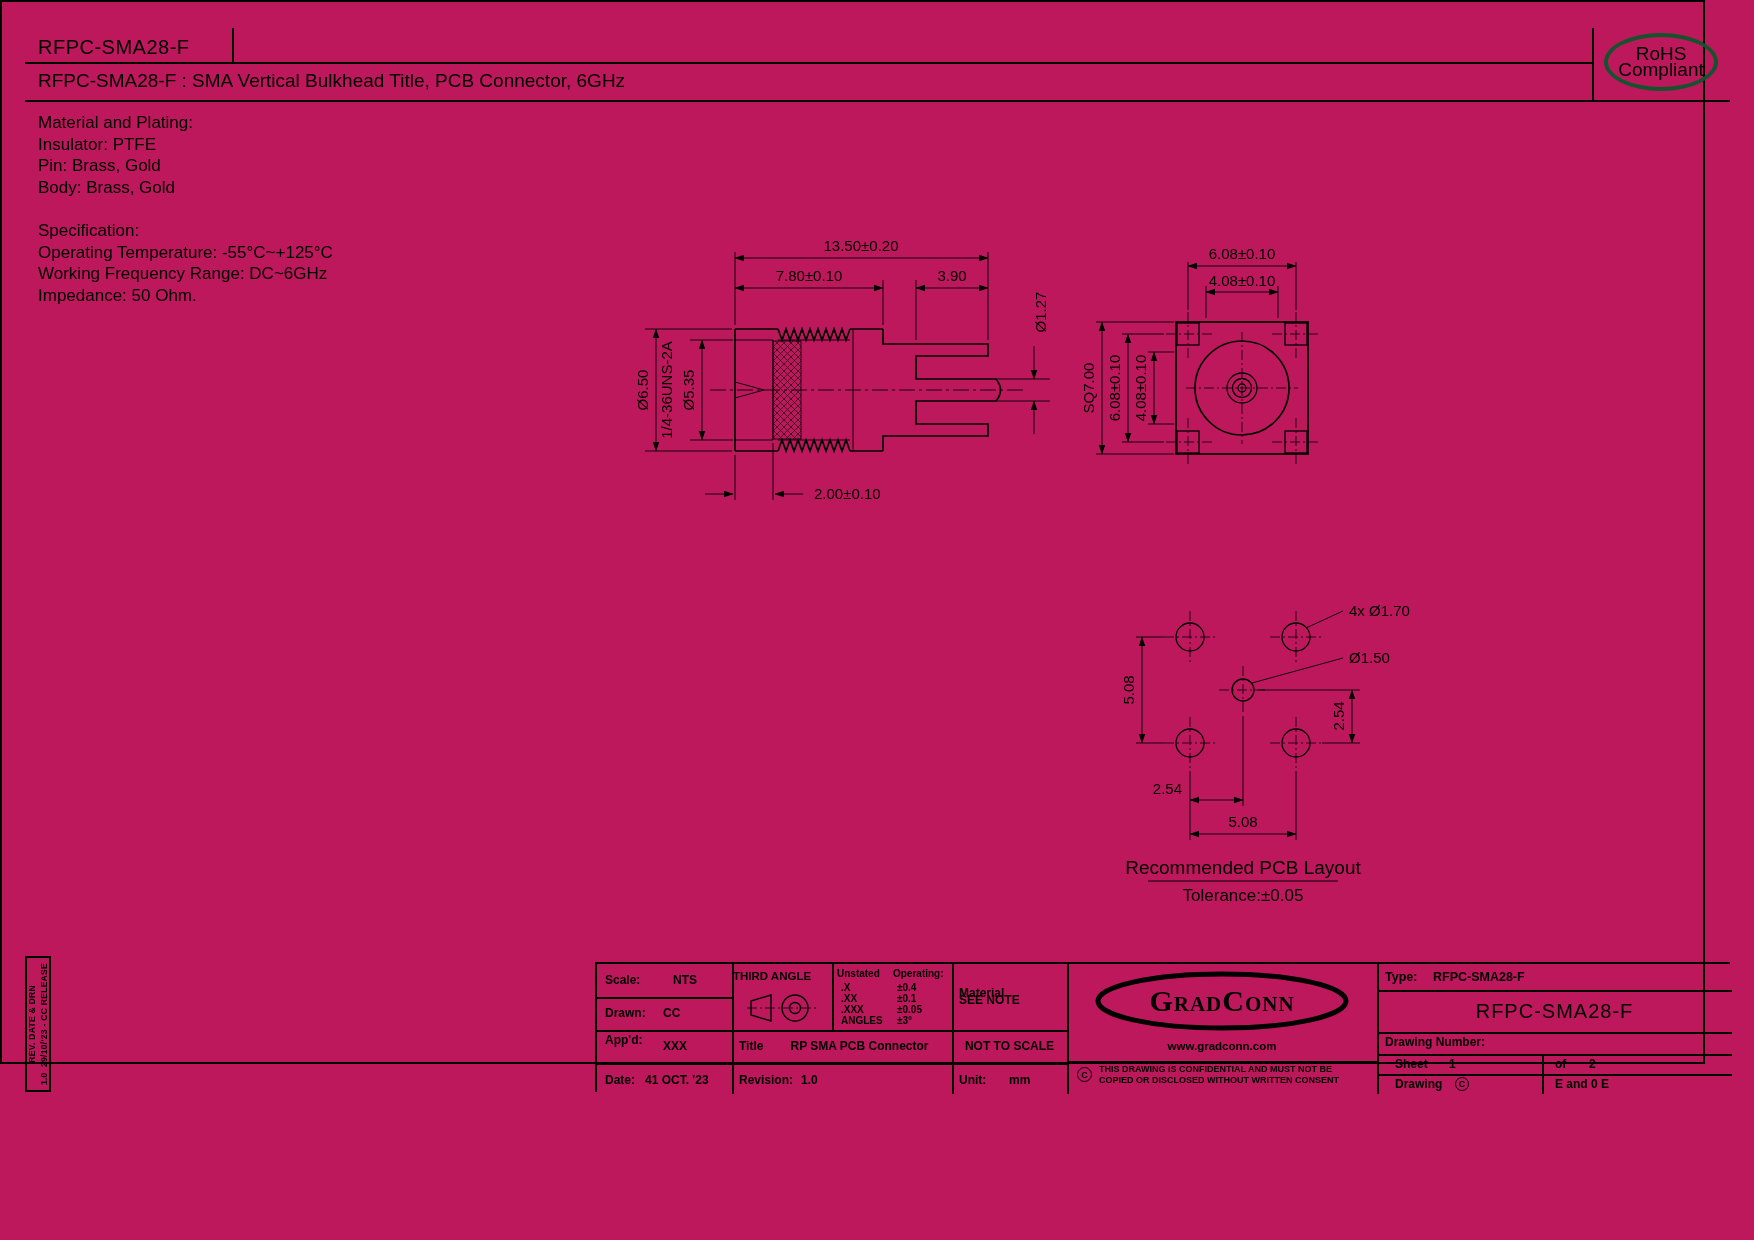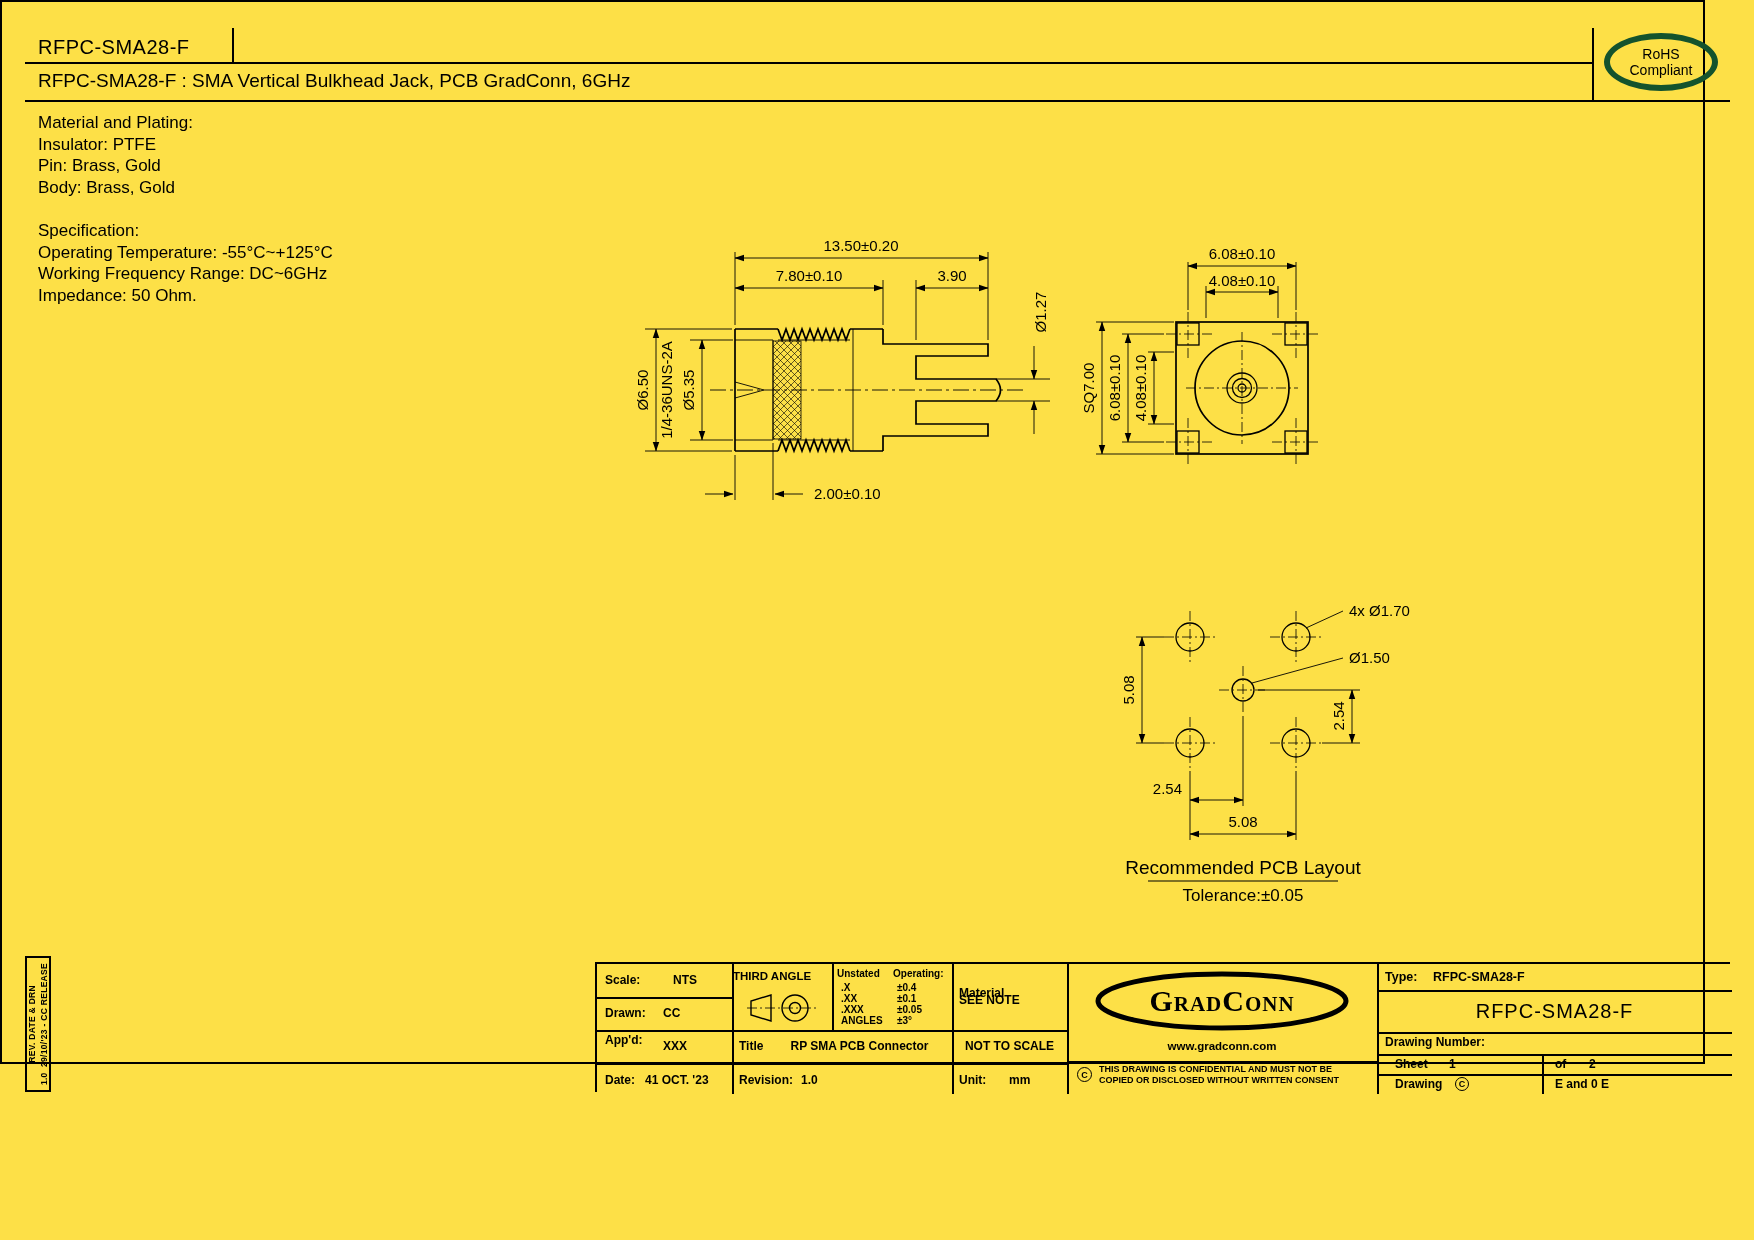--- a/index.html
+++ b/index.html
@@ -1,28 +1,28 @@
 <!DOCTYPE html>
 <html><head>
 <meta charset="utf-8">
 <style>
   * { margin:0; padding:0; box-sizing:border-box; }
   html,body { background:#e8e8e8; }
-  #page { position:relative; width:1754px; height:1240px; background:#fde047;
+  #page { position:relative; width:1754px; height:1240px; background:#be185d;
           font-family:"Liberation Sans",sans-serif; color:#000; overflow:hidden; }
   .abs { position:absolute; }
   .line { position:absolute; background:#000; }
   #frame { left:25px; top:28px; width:1705px; height:1064px; border:2px solid #000; }
   .txt { position:absolute; white-space:pre; }
   #pn-cell { left:38px; top:36px; font-size:20px; letter-spacing:.5px; }
   #sheet-title { left:232px; top:36px; width:1360px; text-align:center; font-size:20px; letter-spacing:1.2px; }
   #desc { left:38px; top:70px; font-size:19px; }
-  #rohs { position:absolute; left:1604px; top:33px; width:114px; height:58px; border:6px solid #14532d;
+  #rohs { position:absolute; left:1604px; top:33px; width:114px; height:58px; border:4px solid #14532d;
           border-radius:50%; display:flex; flex-direction:column; align-items:center; justify-content:center;
-          font-size:14px; line-height:16px; }
+          font-size:19px; line-height:16px; }
   #notes { position:absolute; left:38px; top:112px; font-size:17px; line-height:21.5px; }
   #notes .blk2 { margin-top:22px; }
   svg text { font-family:"Liberation Sans",sans-serif; font-size:15px; fill:#000; }
   svg text.cap { font-size:19px; }
   svg text.cap2 { font-size:17px; }
   .out line, .out polyline, .out path, .out rect { stroke:#000; stroke-width:1.7; fill:none; }
   .med line, .med rect, .med circle { stroke:#000; stroke-width:1.3; fill:none; }
   .thin line { stroke:#000; stroke-width:0.9; }
   .ext line { stroke:#000; stroke-width:0.9; }
   .dim line { stroke:#000; stroke-width:0.9; }
@@ -46,21 +46,21 @@
 <div id="page">
 
   <div id="frame"></div>
 
   <div class="line" style="left:232px;top:28px;width:2px;height:36px;"></div>
   <div class="line" style="left:25px;top:62px;width:1569px;height:2px;"></div>
   <div class="line" style="left:1592px;top:28px;width:2px;height:74px;"></div>
   <div class="line" style="left:25px;top:100px;width:1705px;height:2px;"></div>
 
   <div class="txt" id="pn-cell">RFPC-SMA28-F</div>
-  <div class="txt" id="desc">RFPC-SMA28-F : SMA Vertical Bulkhead Jack, PCB GradConn, 6GHz</div>
+  <div class="txt" id="desc">RFPC-SMA28-F : SMA Vertical Bulkhead Title, PCB Connector, 6GHz</div>
   <div id="rohs">
     <span>RoHS</span>
     <span>Compliant</span>
   </div>
 
   <div id="notes">
     <div>Material and Plating:</div>
     <div>Insulator: PTFE</div>
     <div>Pin: Brass, Gold</div>
     <div>Body: Brass, Gold</div>

